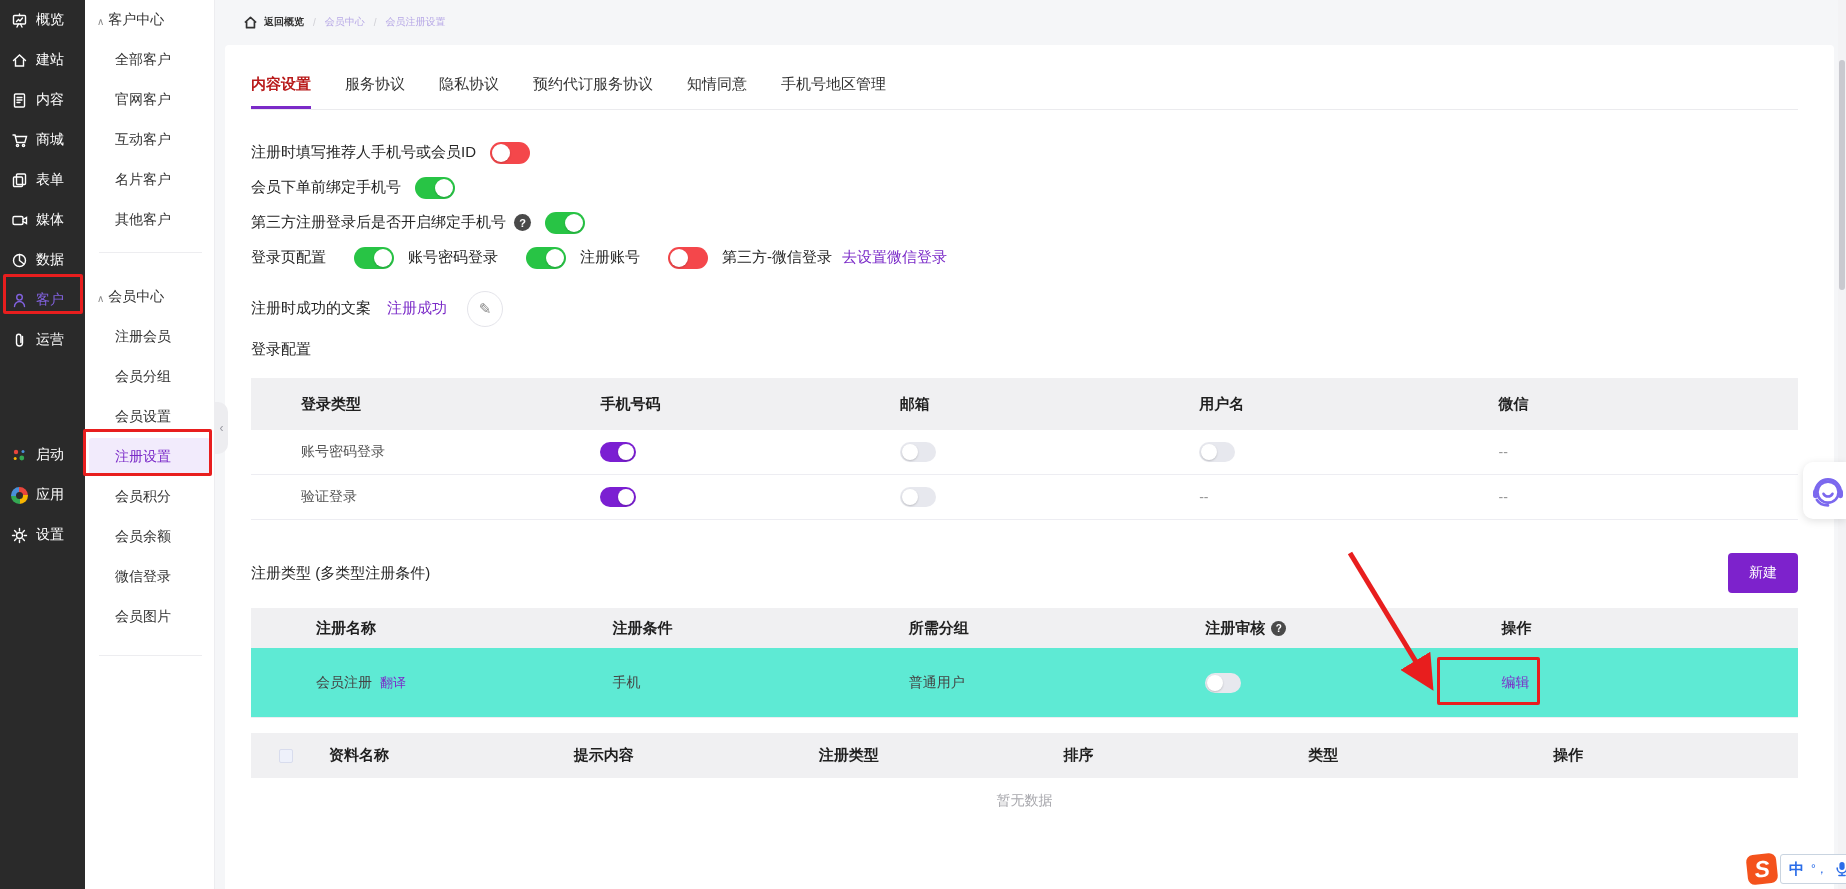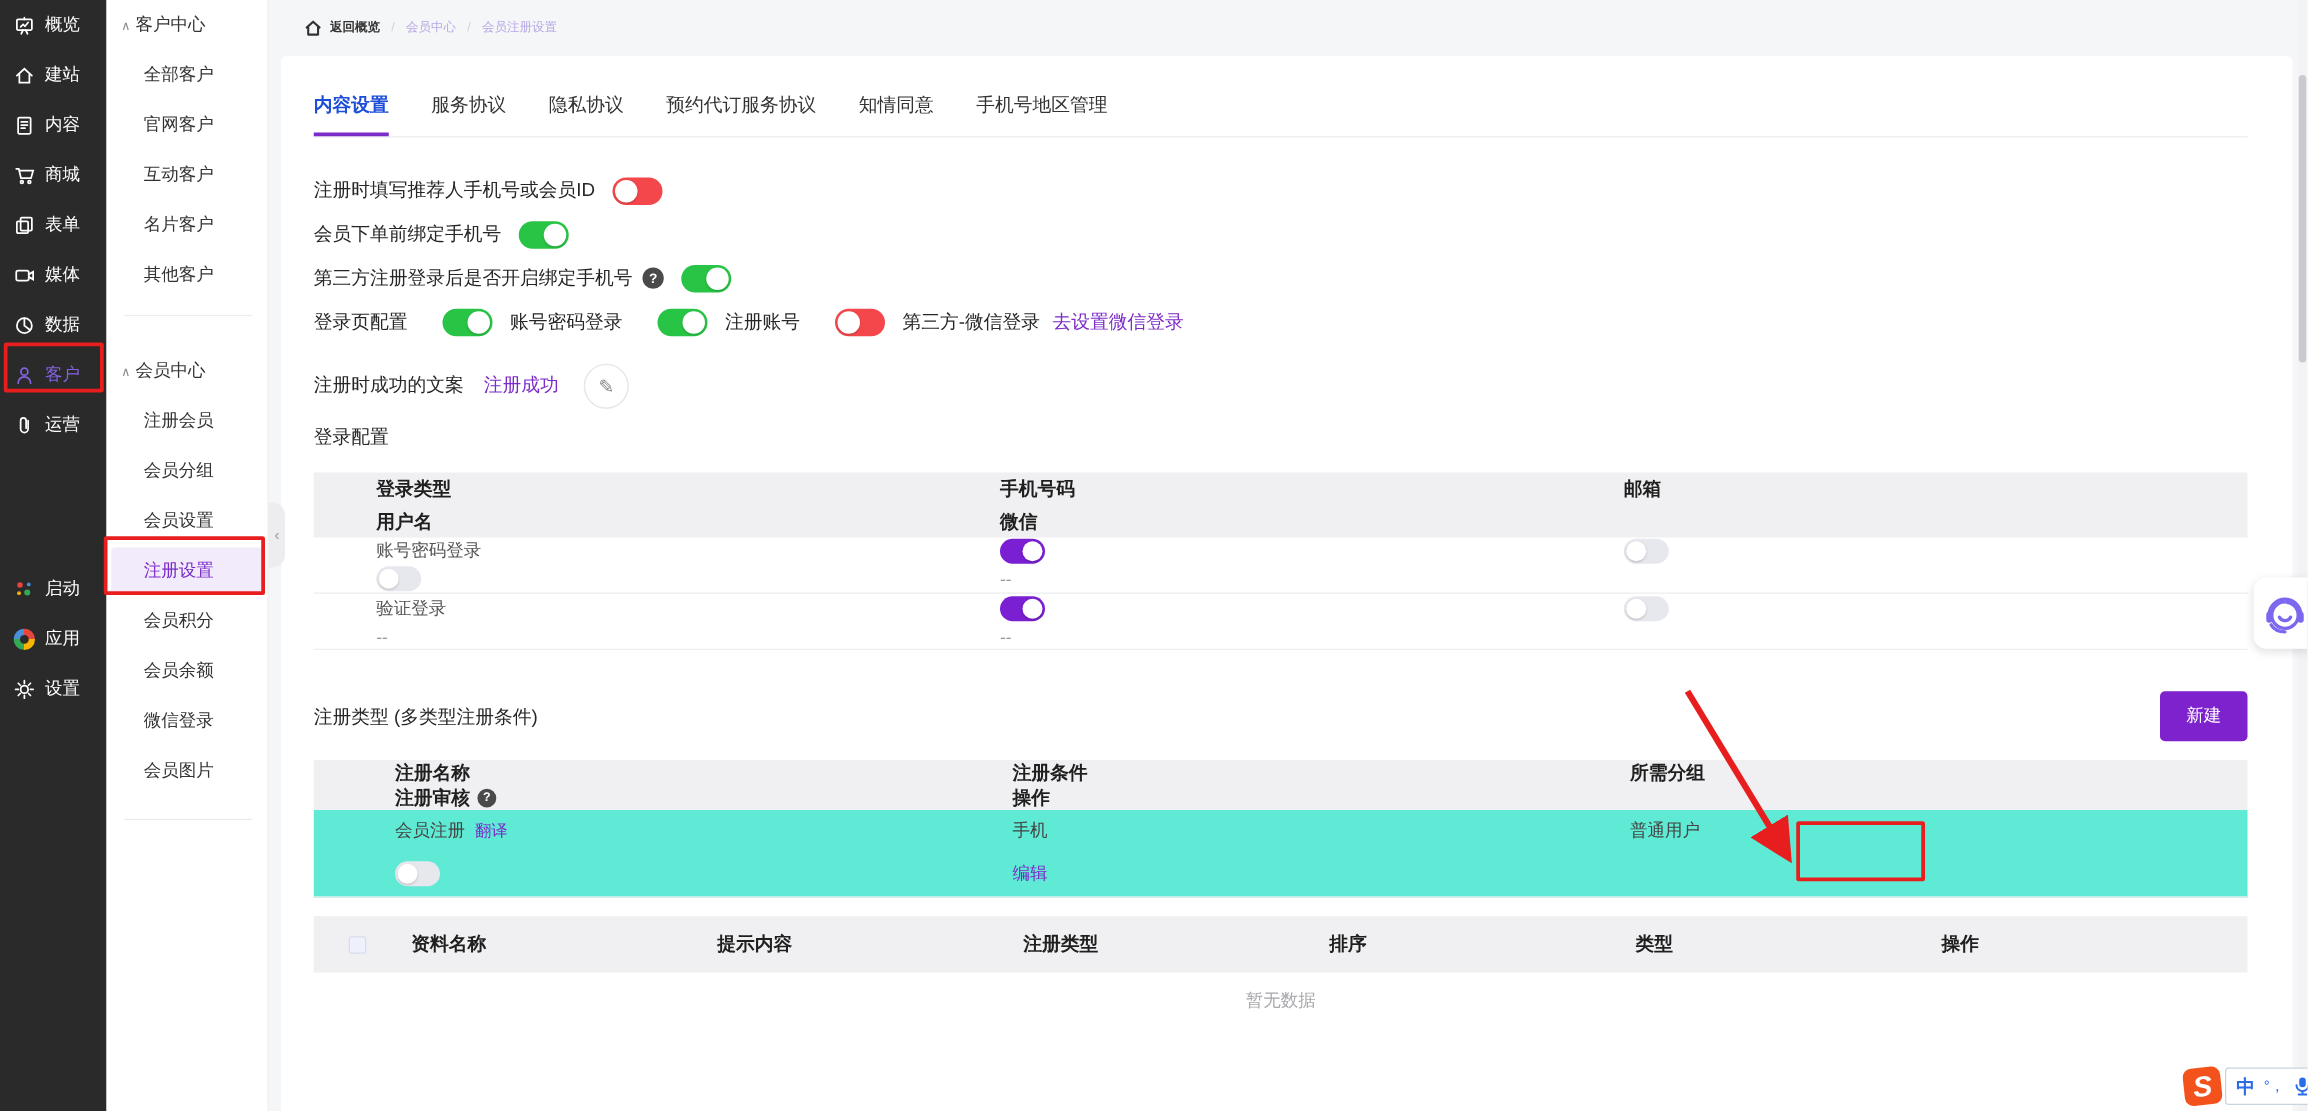--- a/index.html
+++ b/index.html
@@ -6,60 +6,60 @@
   html,body { width:1846px; height:889px; }
   body {
     font-family:"Liberation Sans","DejaVu Sans",sans-serif;
     background:#f5f6f8; position:relative; overflow:hidden; color:#262626;
   }
   
   .left-rail { position:absolute; left:0; top:0; width:85px; height:889px; background:#2a2a2a; z-index:5; }
   .rail-item { display:flex; align-items:center; gap:8px; height:40px; padding-left:11px; color:#fff; font-size:14px; cursor:pointer; white-space:nowrap; }
   .rail-item .ricon { width:17px; height:17px; display:inline-flex; flex:none; }
   .rail-item.active { color:#8262e0; }
-  .rail-bottom { position:absolute; left:0; top:451px; right:0; }
+  .rail-bottom { position:absolute; left:0; top:435px; right:0; }
   
   .sub-rail { position:absolute; left:85px; top:0; width:130px; height:889px; background:#fff; z-index:4; border-right:1px solid #ededf0; }
   .sec-head { display:flex; align-items:center; gap:4px; height:40px; padding-left:12px; font-size:14px; color:#333; cursor:pointer; }
   .sec-head .caret { font-size:10px; color:#8a8a8a; transform:translateY(1px); }
   .sub-item { display:flex; align-items:center; height:40px; padding-left:30px; font-size:14px; color:#333; cursor:pointer; }
   .sub-item.active { background:#f2ebfc; color:#7b2bc8; margin:1px 4px; height:38px; border-radius:3px; padding-left:26px; }
   .sub-div { border-top:1px solid #ededf0; margin:12px 12px 12px 14px; }
   .sub-div.second { margin-top:18px; }
   
   .main { position:absolute; left:215px; top:0; right:0; bottom:0; }
   .breadcrumb { display:flex; align-items:center; gap:9px; height:44px; padding-left:28px; font-size:10px; }
   .crumb-home { display:flex; align-items:center; gap:6px; color:#333; font-weight:bold; cursor:pointer; }
   .crumb-sep { color:#d0d0d6; }
   .crumb-link { color:#b7a8e6; cursor:pointer; }
   .card { position:absolute; left:10px; right:12px; top:45px; bottom:0; background:#fff; border-radius:4px 4px 0 0; padding:0 36px 0 26px; overflow:hidden; }
   
   .tabs { display:flex; gap:34px; height:65px; align-items:flex-end; border-bottom:1px solid #ebebee; }
   .tab { font-size:15px; color:#333; padding-bottom:15px; cursor:pointer; }
-  .tab.active { color:#1d4ed8; border-bottom:3px solid #7b2bc8; padding-bottom:12px; font-weight:bold; }
+  .tab.active { color:#b91c1c; border-bottom:3px solid #7b2bc8; padding-bottom:12px; font-weight:bold; }
   
   .tg { display:inline-block; width:40px; height:22px; border-radius:11px; position:relative; flex:none; cursor:pointer; }
   .tg::after { content:""; position:absolute; top:2px; width:18px; height:18px; border-radius:50%; background:#fff; box-shadow:0 1px 2px rgba(0,0,0,.18); }
   .tg[data-state="green-on"] { background:#28c445; } .tg[data-state="green-on"]::after { right:2px; }
   .tg[data-state="purple-on"] { background:#7b1fd2; } .tg[data-state="purple-on"]::after { right:2px; }
   .tg[data-state="red-off"] { background:#f4474b; } .tg[data-state="red-off"]::after { left:2px; }
   .tg[data-state="off"] { background:#e7e8ee; } .tg[data-state="off"]::after { left:2px; }
   .tg.sm { width:36px; height:20px; border-radius:10px; }
   .tg.sm::after { width:16px; height:16px; }
   
   .settings { padding-top:25px; }
   .set-row { display:flex; align-items:center; gap:14px; height:35px; font-size:15px; color:#262626; }
   .help { width:17px; height:17px; border-radius:50%; background:#4a4a4a; color:#fff; font-size:11px; font-weight:bold; display:inline-flex; align-items:center; justify-content:center; flex:none; }
   .gap-lg { margin-left:14px; }
   .plink { color:#7b2bc8; cursor:pointer; }
   .success-row { margin-top:16px; height:35px; }
   .edit-circle { width:36px; height:36px; border:1px solid #e4e4ea; border-radius:50%; display:inline-flex; align-items:center; justify-content:center; color:#8a8a8a; font-size:15px; cursor:pointer; margin-left:6px; }
   .sect-label { margin-top:14px; font-size:15px; color:#262626; height:22px; }
   
-  .grid5 { display:grid; grid-template-columns:repeat(3,1fr); align-items:center; padding-left:50px; }
+  .grid5 { display:grid; grid-template-columns:repeat(5,1fr); align-items:center; padding-left:50px; }
   .grid5.t2 { padding-left:65px; }
   .grid7 { display:grid; grid-template-columns:50px repeat(6,1fr); align-items:center; padding-left:28px; }
   .thead { background:#f0f0f2; font-weight:bold; font-size:15px; color:#1f1f1f; }
   .thead.h52 { height:52px; } .thead.h40 { height:40px; } .thead.h45 { height:45px; }
   .trow { height:45px; border-bottom:1px solid #ededf2; font-size:14px; color:#555; }
   .trow.tall { height:70px; background:#5eead4; color:#444; }
   .tbl1 { margin-top:16px; }
   .dash { color:#999; }
   .name-cell { display:flex; align-items:center; gap:8px; }
   .hd-flex { display:flex; align-items:center; gap:6px; }

